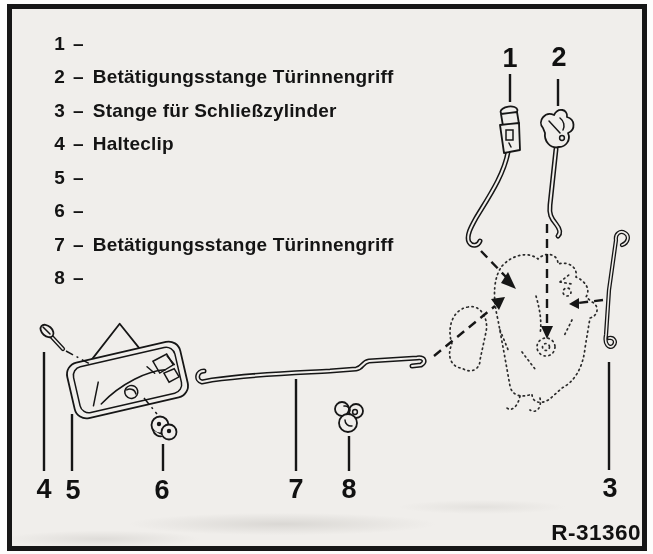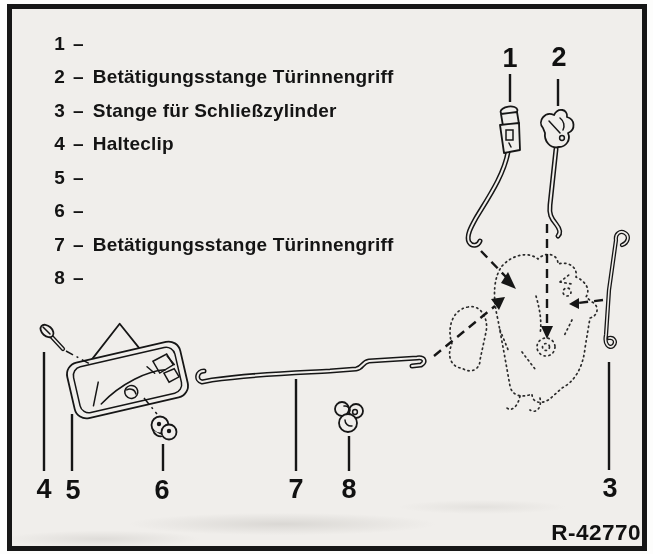--- a/index.html
+++ b/index.html
@@ -235,13 +235,13 @@
 
 <div class="callout" style="left:510px; top:45px;">1</div>
 <div class="callout" style="left:559px; top:44px;">2</div>
 <div class="callout" style="left:610px; top:475px;">3</div>
 <div class="callout" style="left:44px;  top:476px;">4</div>
 <div class="callout" style="left:73px;  top:477px;">5</div>
 <div class="callout" style="left:162px; top:477px;">6</div>
 <div class="callout" style="left:296px; top:476px;">7</div>
 <div class="callout" style="left:349px; top:476px;">8</div>
 
-<div class="figref">R-42770</div>
+<div class="figref">R-31360</div>
 
 </body></html>

